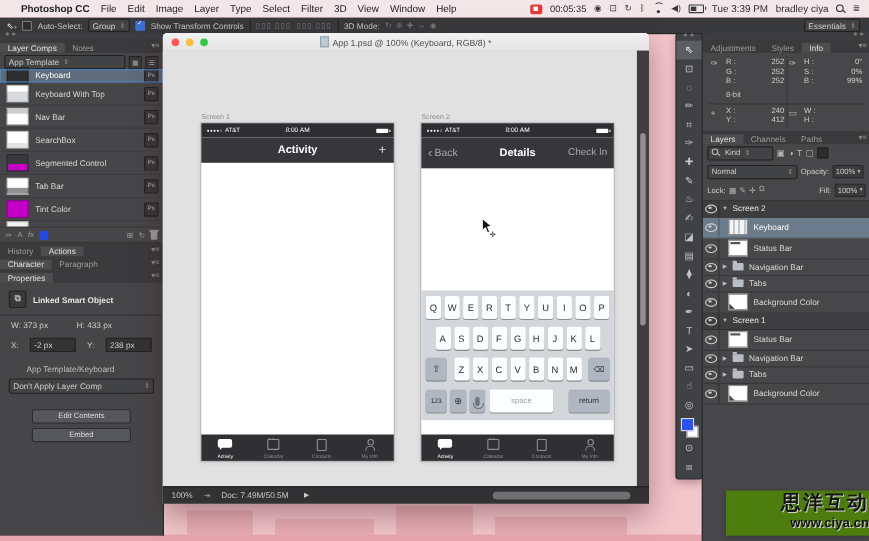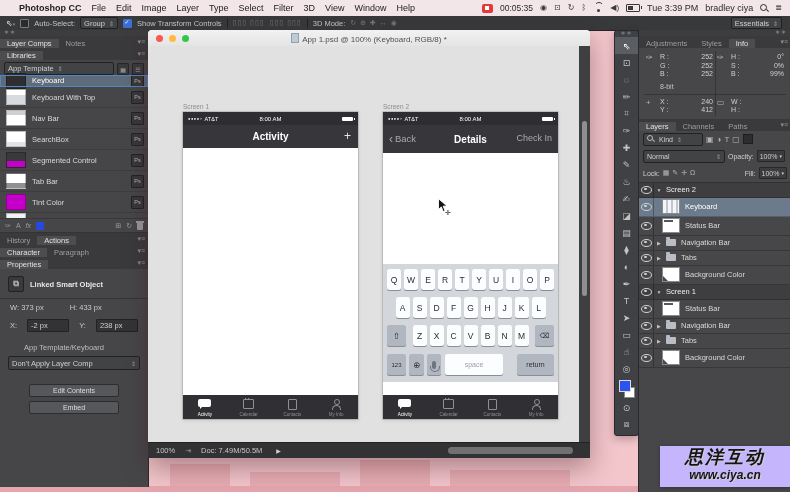--- a/index.html
+++ b/index.html
@@ -189,21 +189,21 @@
   .folder{width:10px;height:7px;background:#b9bdc4;border-radius:1px;position:relative;margin-left:2px;}
   .folder::before{content:"";position:absolute;top:-2px;left:0;width:4px;height:2px;background:#b9bdc4;border-radius:1px 1px 0 0;}
   .th{width:16px;height:13px;background:#fff;border:1px solid #8a8a8a;margin-left:8px;position:relative;}
   .th-keyboard{background:repeating-linear-gradient(90deg,#f4f5f7 0 3px,#c2c7cf 3px 5px);}
   .th-statusbar::after{content:"";position:absolute;left:1px;top:1px;width:9px;height:2px;background:#55565a;}
   .th-fill::after{content:"";position:absolute;left:0;bottom:0;border-left:5px solid #4a4a4c;border-top:5px solid transparent;}
   
   #bottomstrip{left:0;bottom:0;width:790px;height:6px;background:#e6a6ae;}
   #bottomstrip-r{left:655px;bottom:0;width:135px;height:6px;background:#dd7d87;}
   .skyline{background:rgba(205,110,122,.28);}
-  #watermark{left:660px;top:446px;width:130px;height:41px;background:#c4b5fd;z-index:70;box-shadow:0 1px 4px rgba(0,0,0,.25);text-align:center;font-style:italic;}
+  #watermark{left:660px;top:446px;width:130px;height:41px;background:#4d7c0f;z-index:70;box-shadow:0 1px 4px rgba(0,0,0,.25);text-align:right;}
   #wm1{font-size:18px;font-weight:bold;color:#151515;line-height:22px;letter-spacing:2px;text-shadow:1px 1px 0 #cfcfcf;}
   #wm2{font-size:12px;font-weight:bold;color:#151515;line-height:14px;text-shadow:1px 1px 0 #cfcfcf;}
 </style>
 </head>
 <body>
 
 <div id="screen">
 
   <div class="abs skyline" style="left:170px;bottom:6px;width:60px;height:22px;"></div>
   <div class="abs skyline" style="left:250px;bottom:6px;width:90px;height:14px;"></div>
@@ -270,24 +270,20 @@
       </span>
   </div>
 
   <div class="abs" id="leftpanels">
     <div class="grip">∗∗</div>
     <div class="tabstrip">
       <span class="tab active">Layer Comps</span>
       <span class="tab">Notes</span>
       <span class="pmenu">▾≡</span>
     </div>
-    <div class="tabstrip">
-      <span class="tab active">Libraries</span>
-      <span class="pmenu">▾≡</span>
-    </div>
     <div class="lib-ctrl">
       <span class="dd" style="flex:1;">
           <span>App Template</span>
           <span class="arr">⇕</span>
         </span>
       <span class="viewbtn">▦</span>
       <span class="viewbtn">☰</span>
     </div>
     <div id="library-list">
         <div class="lib-row selected">

